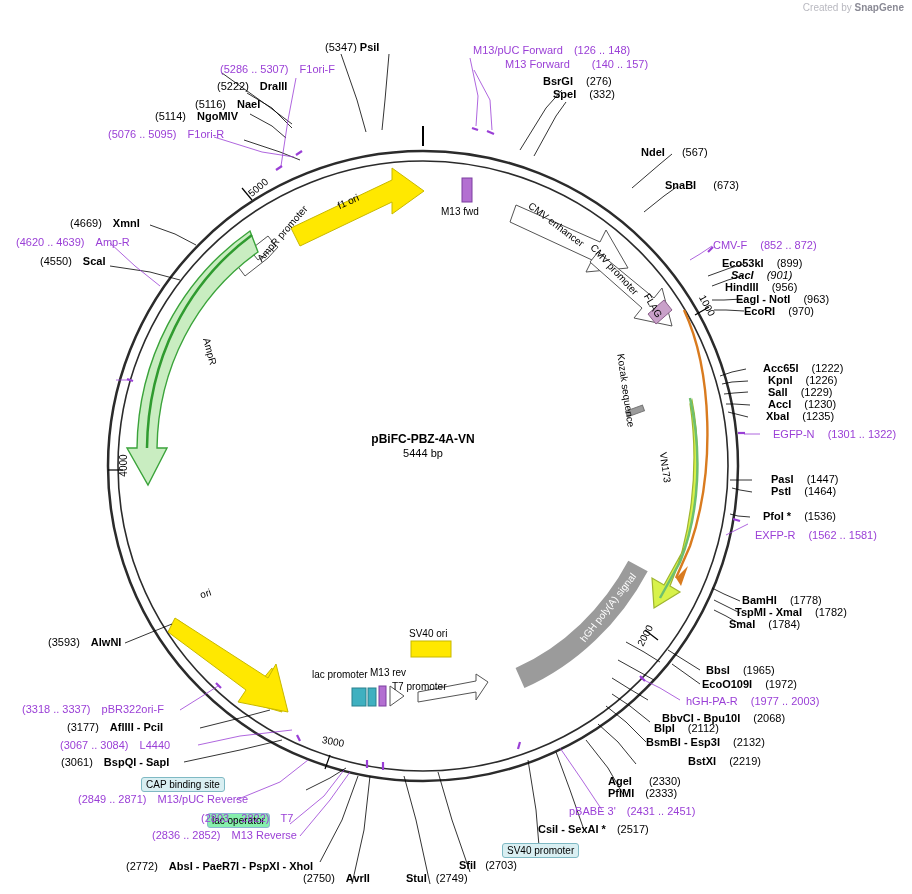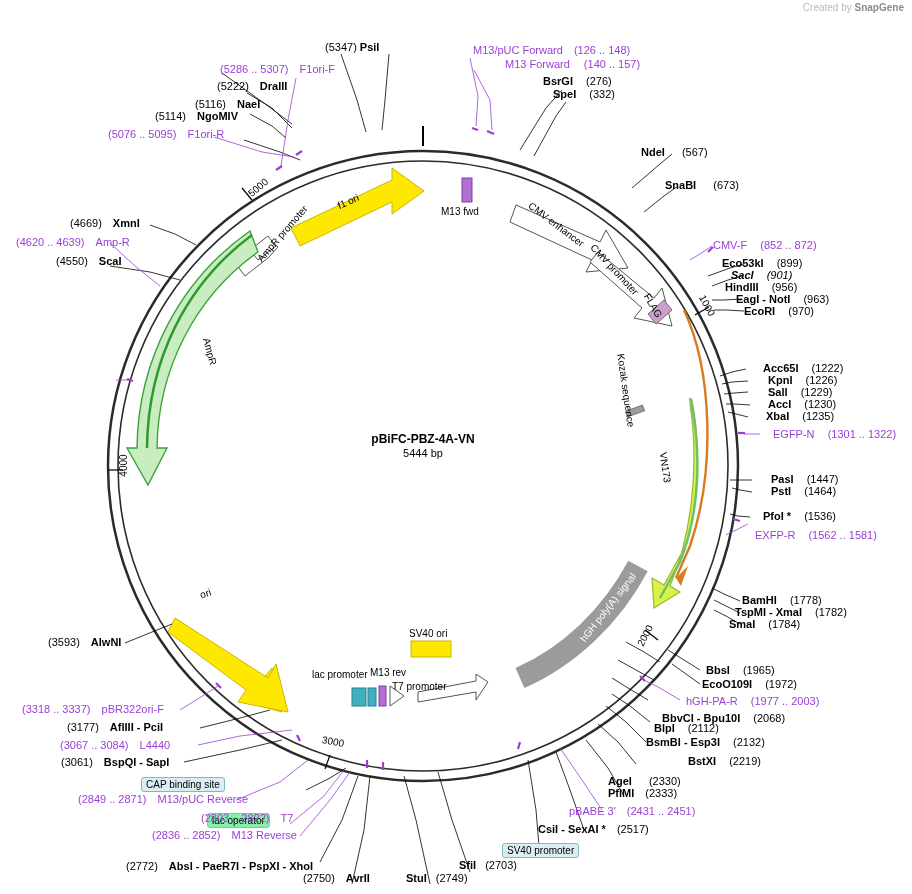--- a/index.html
+++ b/index.html
@@ -251,21 +251,21 @@
   <div class="lbl" style="left:325px;top:41px;">
     <span class="pos">(5347)</span>
     <span class="b">PsiI</span>
   </div>
   <div class="lbl purple" style="left:473px;top:44px;">
     <span>M13/pUC Forward</span>
     <span style="margin-left:8px;">(126 .. 148)</span>
   </div>
   <div class="lbl purple" style="left:505px;top:58px;">
     <span>M13 Forward</span>
-    <span style="margin-left:11px;">(140 .. 157)</span>
+    <span style="margin-left:19px;">(140 .. 157)</span>
   </div>
   <div class="lbl" style="left:543px;top:75px;">
     <span class="b">BsrGI</span>
     <span style="margin-left:10px;">(276)</span>
   </div>
   <div class="lbl" style="left:553px;top:88px;">
     <span class="b">SpeI</span>
     <span style="margin-left:10px;">(332)</span>
   </div>
 
@@ -291,21 +291,21 @@
   </div>
 
   <div class="lbl" style="left:70px;top:217px;">
     <span>(4669)</span>
     <span class="b" style="margin-left:8px;">XmnI</span>
   </div>
   <div class="lbl purple" style="left:16px;top:236px;">
     <span>(4620 .. 4639)</span>
     <span style="margin-left:8px;">Amp-R</span>
   </div>
-  <div class="lbl" style="left:56px;top:255px;">
+  <div class="lbl" style="left:40px;top:255px;">
     <span>(4550)</span>
     <span class="b" style="margin-left:8px;">ScaI</span>
   </div>
   <div class="lbl" style="left:48px;top:636px;">
     <span>(3593)</span>
     <span class="b" style="margin-left:8px;">AlwNI</span>
   </div>
 
   <div class="lbl purple" style="left:22px;top:703px;">
     <span>(3318 .. 3337)</span>

